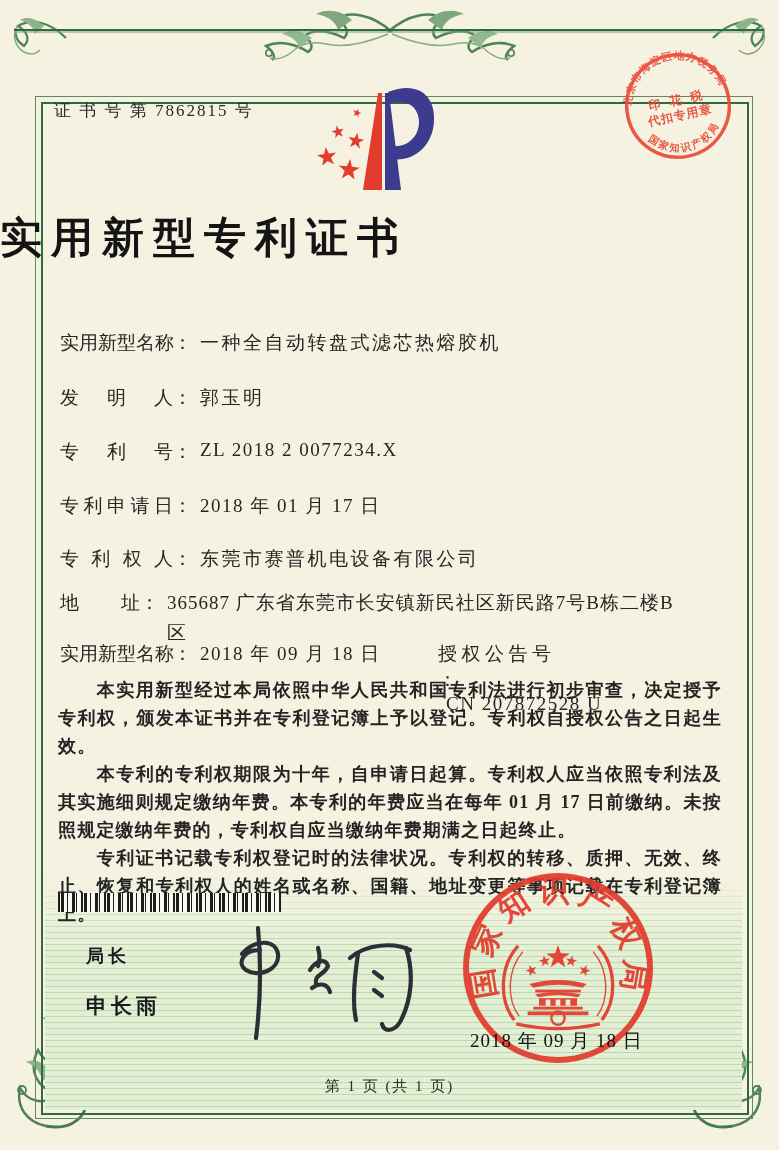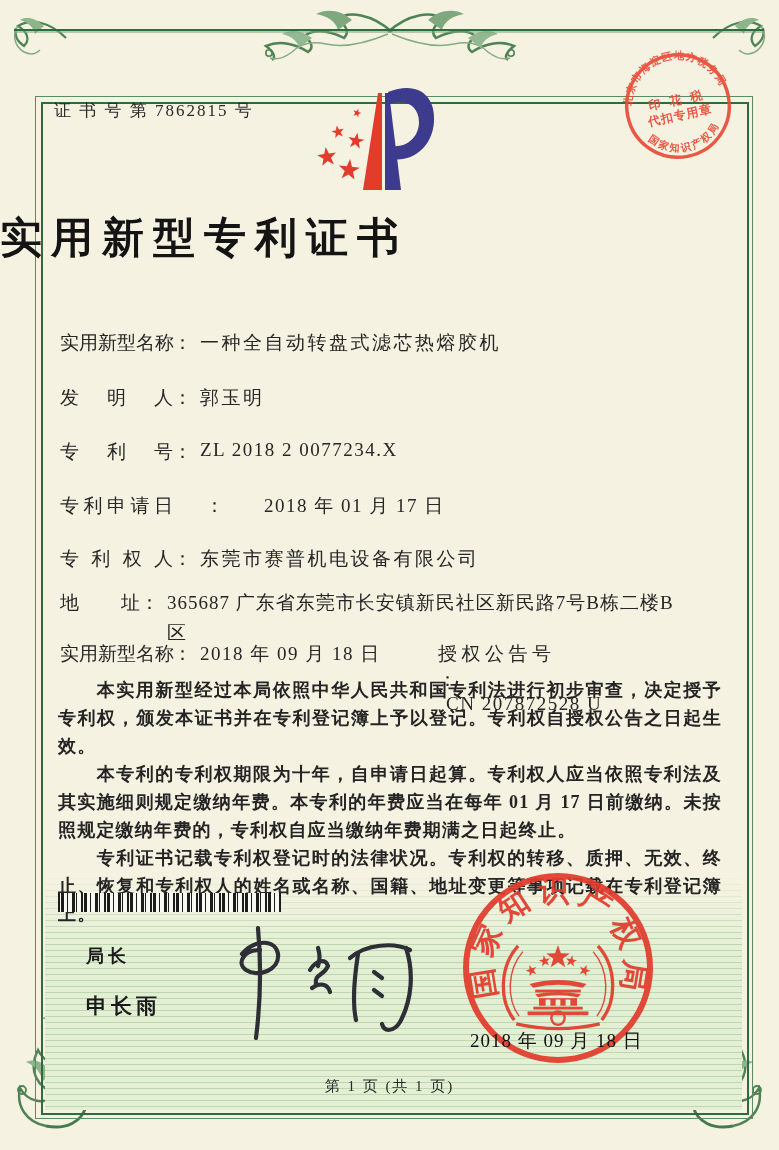--- a/index.html
+++ b/index.html
@@ -20,21 +20,21 @@
     background:linear-gradient(180deg,#f6f2e1 0%,rgba(246,242,225,0) 100%);}
   .deco{position:absolute;left:0;top:0;width:779px;height:1150px;pointer-events:none;}
   
   .cert-no{position:absolute;left:54px;top:99px;font-size:17px;letter-spacing:2px;color:#2a2a2a;}
   .logo{position:absolute;left:300px;top:80px;width:180px;height:138px;}
   .stamp{position:absolute;left:620px;top:48px;width:116px;height:116px;transform:rotate(-12deg);opacity:.92;}
   .title{position:absolute;left:0;right:0;top:210px;text-align:left;font-size:42px;font-weight:bold;letter-spacing:9px;color:#141414;}
   
   .fields{position:absolute;left:60px;top:330px;width:666px;font-size:19px;color:#262626;}
   .row{position:absolute;left:0;display:flex;align-items:flex-start;white-space:nowrap;}
-  .r0{top:0;} .r1{top:55px;} .r2{top:109px;} .r3{top:163px;gap:32px;} .r4{top:216px;} .r5{top:260px;} .r6{top:311px;}
+  .r0{top:0;} .r1{top:55px;} .r2{top:109px;} .r3{top:163px;} .r4{top:216px;} .r5{top:260px;} .r6{top:311px;}
   .lab{display:inline-block;width:113px;text-align:justify;text-align-last:justify;}
   .lab.addr{width:80px;}
   .val{margin-left:8px;letter-spacing:2.5px;}
   .val.num{letter-spacing:1.5px;}
   .val-block{margin-left:8px;letter-spacing:1px;}
   .val-block .l2{margin-top:4px;}
   .grp2{position:absolute;left:378px;top:0;display:flex;white-space:nowrap;flex-direction:column;}
   
   .body-text{position:absolute;left:58px;top:676px;width:664px;font-size:18px;line-height:28px;text-align:justify;letter-spacing:1.2px;color:#242424;font-weight:bold;}
   .body-text p{margin:0;text-indent:2.15em;}

